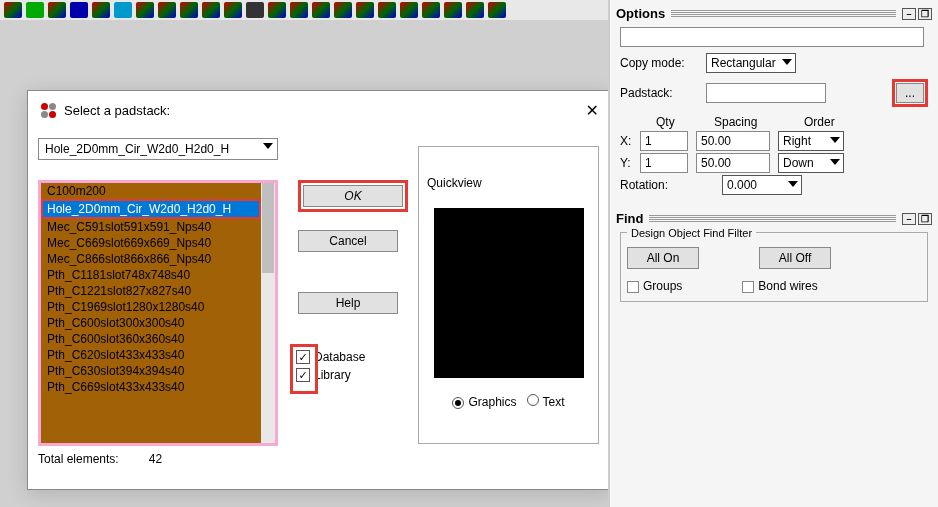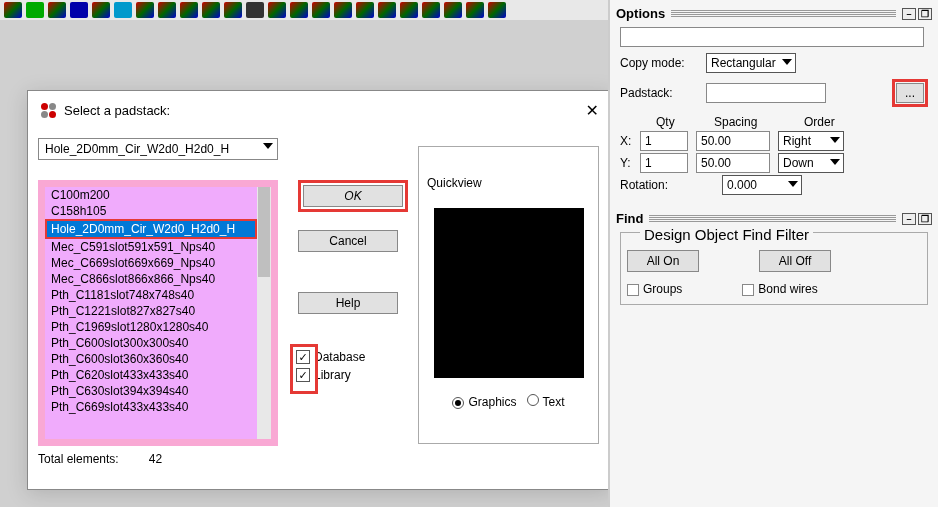--- a/index.html
+++ b/index.html
@@ -26,21 +26,21 @@
   .dialog-close { margin-left:auto; font-size:16px; cursor:pointer; }
   
   .dialog-body { padding: 0 10px 10px 10px; position:relative; height:calc(100% - 42px);}
   
   
   .combo { width:240px; height:22px; border:1px solid #888; background:#fff; display:flex; align-items:center; padding-left:6px; position:relative; margin-top:8px;}
   .combo-arrow{position:absolute;right:4px;top:4px;width:0;height:0;border-left:5px solid transparent;border-right:5px solid transparent;border-top:6px solid #000;}
   
   
   .list-wrap{position:absolute;left:10px;top:42px;width:240px;bottom:28px;display:flex;flex-direction:column;}
-  .list { border:7px solid #f9a8d4; background:#f0abfc; flex:1; overflow:hidden; position:relative;}
+  .list { border:3px solid #f9a8d4; background:#a16207; flex:1; overflow:hidden; position:relative;}
   .list-inner{position:absolute;left:0;right:14px;top:0;}
   .list-item { padding:1px 6px; font-size:12px; white-space:nowrap; }
   .list-item.sel { background:#0078d7; color:#fff; border:2px solid #e53935;}
   .list-scroll { position:absolute; right:0; top:0; bottom:0; width:14px; background:#e8e8e8;}
   .list-thumb{position:absolute;left:1px;right:1px;top:0;height:90px;background:#bfbfbf;}
   .total-row{margin-top:6px;font-size:12px;}
   .total-row span:first-child{margin-right:30px;}
   
   
   .btns{position:absolute;left:270px;top:42px;width:112px;}
@@ -82,21 +82,21 @@
   .browse-hl{border:3px solid #e53935;padding:1px;margin-left:auto;}
   
   .grid-hdr{display:flex;margin:8px 4px 2px 4px;font-size:12px;}
   .gh1{width:36px;}.gh2{width:58px;}.gh3{width:90px;}.gh4{width:70px;}
   .grid-row{display:flex;align-items:center;margin:2px 4px;gap:0;}
   .gax{width:20px;font-size:12px;}
   
   
   .find-panel{margin-top:16px;}
   .fieldset{border:1px solid #aaa;margin:4px;padding:8px 6px;}
-  .fs-leg{font-size:15px;background:#f5f5f5;padding:0 4px;position:relative;top:-15px;display:inline-block;margin-left:13px;}
+  .fs-leg{font-size:11px;background:#f5f5f5;padding:0 4px;position:relative;top:-15px;display:inline-block;}
   .fs-body{margin-top:-8px;}
   .btn-pair{display:flex;gap:60px;margin-bottom:10px;align-items:center;}
   .find-check-row{display:flex;gap:60px;align-items:center;}
   .cbx{width:12px;height:12px;border:1px solid #888;background:#fff;margin-right:4px;display:inline-block;vertical-align:middle;}
   
   .long-inp{width:304px;height:20px;border:1px solid #888;background:#fff;margin:4px;}
 </style>
 </head>
 <body>
 
@@ -144,21 +144,20 @@
   <div class="dialog-body">
     <div class="combo">
       <span>Hole_2D0mm_Cir_W2d0_H2d0_H</span>
       <span class="combo-arrow"></span>
     </div>
 
     <div class="list-wrap">
       <div class="list">
         <div class="list-inner" id="list-inner">
             <div class="list-item">C100m200</div>
-            <div class="list-item">C158h105</div>
             <div class="list-item sel">Hole_2D0mm_Cir_W2d0_H2d0_H</div>
             <div class="list-item">Mec_C591slot591x591_Nps40</div>
             <div class="list-item">Mec_C669slot669x669_Nps40</div>
             <div class="list-item">Mec_C866slot866x866_Nps40</div>
             <div class="list-item">Pth_C1181slot748x748s40</div>
             <div class="list-item">Pth_C1221slot827x827s40</div>
             <div class="list-item">Pth_C1969slot1280x1280s40</div>
             <div class="list-item">Pth_C600slot300x300s40</div>
             <div class="list-item">Pth_C600slot360x360s40</div>
             <div class="list-item">Pth_C620slot433x433s40</div>

